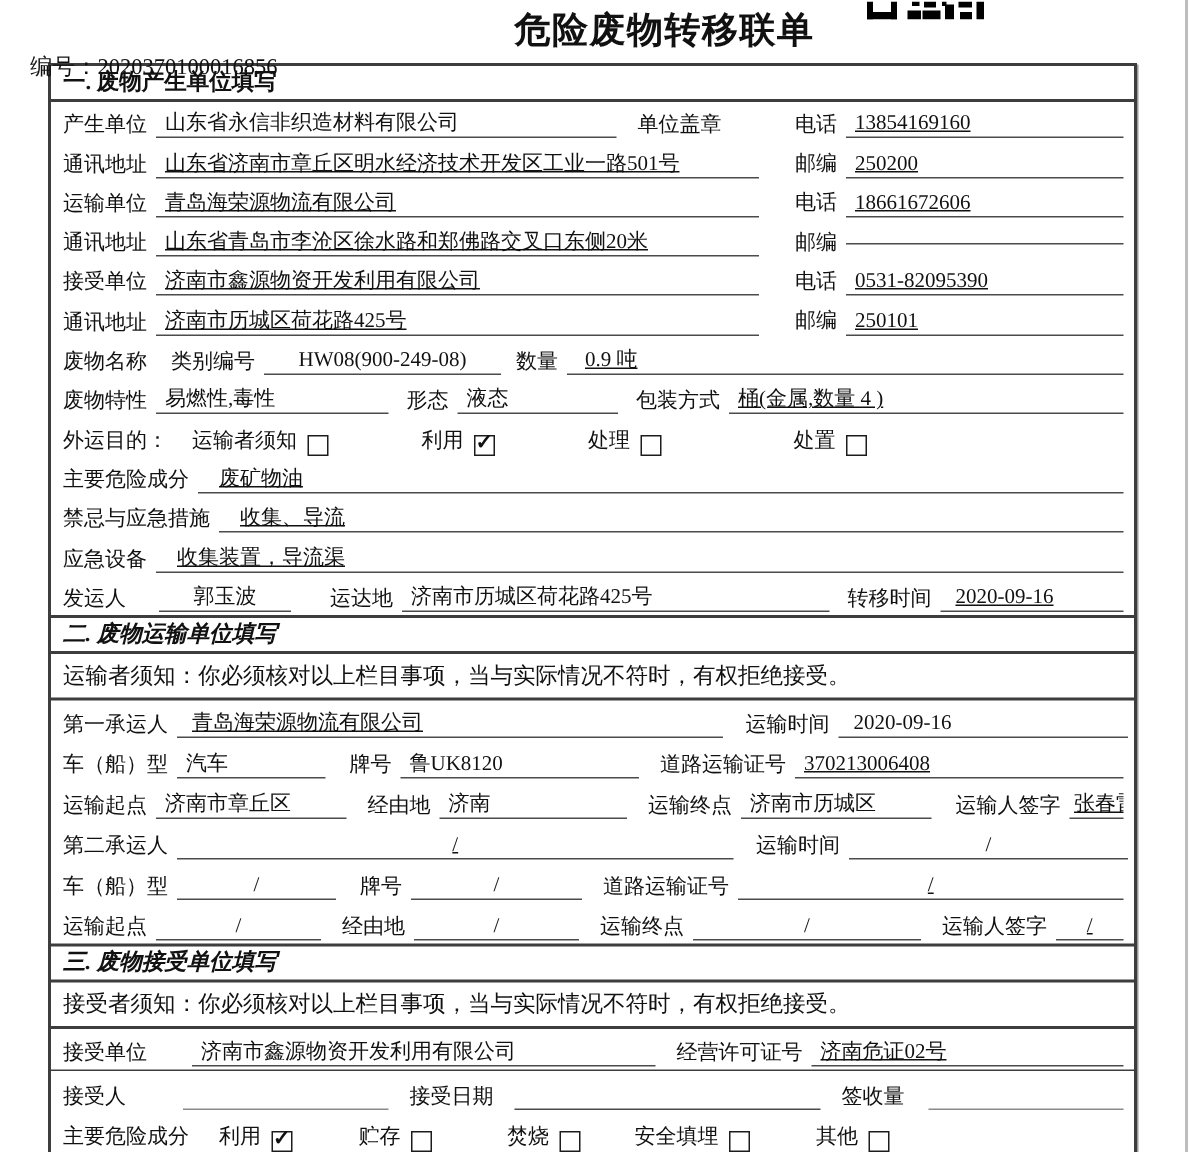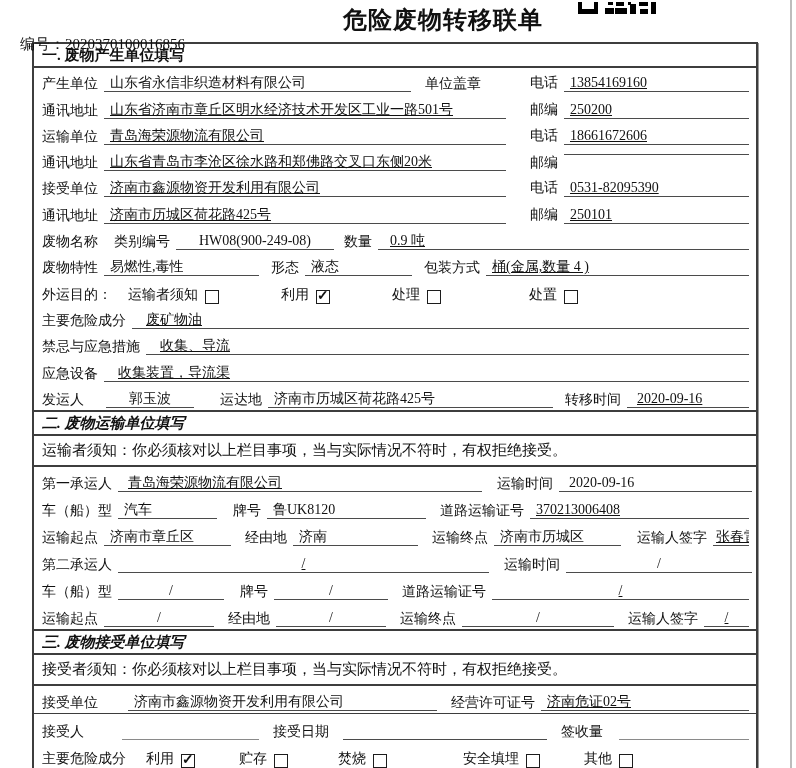--- a/index.html
+++ b/index.html
@@ -21,21 +21,21 @@
   .row{display:flex;align-items:flex-end;height:24.3px;padding:0 4px 2px 8px;font-size:14px;line-height:17px;}
   .row.h25{height:25px;}
   .row.h26{height:26px;text-align:center;}
   .bdr-b{border-bottom:1.5px solid #3d3d3d;}
   .lbl{white-space:nowrap;margin-right:6px;flex-shrink:0;}
   .u{border-bottom:1px solid #4b4b4b;padding:0 3px 0 6px;white-space:nowrap;overflow:hidden;flex-shrink:0;}
   .u.gray{border-bottom-color:#8a8a8a;}
   .fill{flex:1 1 auto;min-width:0;margin-right:3px;text-decoration:underline;}
   .ctr{text-align:center;padding-left:3px;}
   .lg{flex:1;display:flex;align-items:flex-end;min-width:0;}
-  .rg{width:222px;display:flex;align-items:flex-start;flex-shrink:0;margin-left:21px;}
+  .rg{width:222px;display:flex;align-items:center;flex-shrink:0;margin-left:21px;}
   .cb{width:12px;height:12px;border:1.5px solid #1c1c1c;display:inline-block;margin-left:7px;position:relative;top:1px;flex-shrink:0;}
   .cb.checked::after{content:"✓";position:absolute;left:0px;top:-4px;font-size:14px;font-weight:bold;color:#111;}
   .opt{white-space:nowrap;display:flex;align-items:flex-end;}
 </style>
 </head>
 <body>
 
 <div>
 
   <div class="doc-header">
@@ -286,21 +286,21 @@
         <span class="cb checked"></span>
       </span>
       <span class="opt" style="margin-left:44px">
         <span>贮存</span>
         <span class="cb"></span>
       </span>
       <span class="opt" style="margin-left:50px">
         <span>焚烧</span>
         <span class="cb"></span>
       </span>
-      <span class="opt" style="margin-left:76px">
+      <span class="opt" style="margin-left:36px">
         <span>安全填埋</span>
         <span class="cb"></span>
       </span>
       <span class="opt" style="margin-left:44px">
         <span>其他</span>
         <span class="cb"></span>
       </span>
     </div>
 
   </div>

